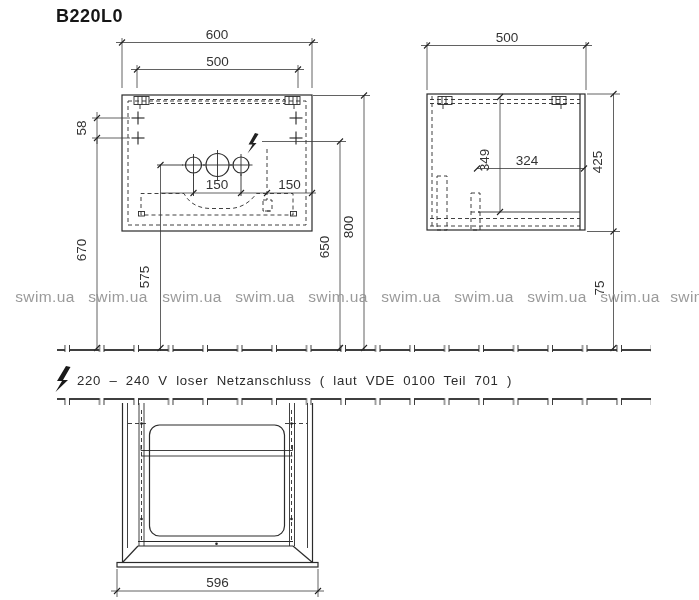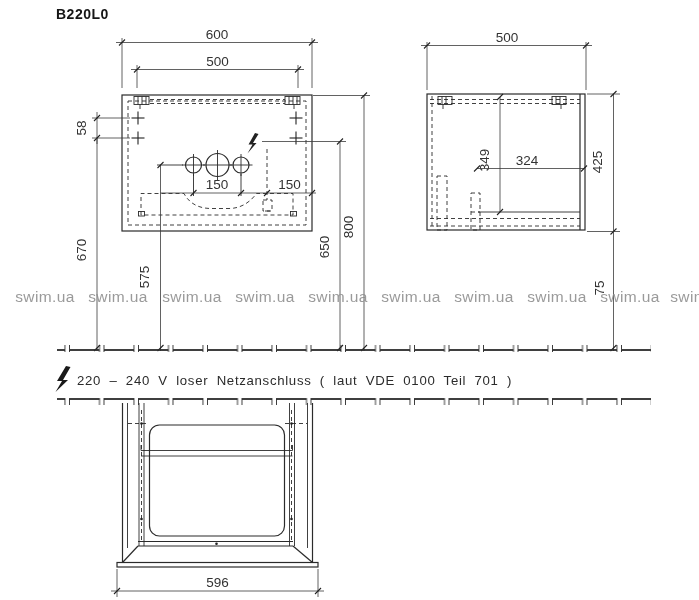--- a/index.html
+++ b/index.html
@@ -1,18 +1,18 @@
 <!DOCTYPE html>
 <html><head>
 <meta charset="utf-8">
 <style>
   html,body{margin:0;padding:0;background:#fff;}
   .canvas{position:relative;width:699px;height:600px;background:#ffffff;overflow:hidden;
           font-family:"Liberation Sans",sans-serif;}
-  .title{position:absolute;left:56px;top:6px;font-size:14px;font-weight:bold;
+  .title{position:absolute;left:56px;top:6px;font-size:18px;font-weight:bold;
          color:#161616;letter-spacing:.5px;}
   svg text{fill:#333;font-family:"Liberation Sans",sans-serif;font-size:13.5px;}
   svg .wm{fill:#8d8d8d;opacity:.88;font-size:15.5px;letter-spacing:.4px;}
   svg .note-text{font-size:13.2px;letter-spacing:.7px;word-spacing:4px;fill:#2b2b2b;}
   .ln{stroke:#2b2b2b;stroke-width:1.2;fill:none;}
   .th{stroke:#2b2b2b;stroke-width:.9;fill:none;}
   .ds{stroke:#2b2b2b;stroke-width:.9;fill:none;stroke-dasharray:4 3;}
   .dm{stroke:#3a3a3a;stroke-width:.8;fill:none;}
   .tk{stroke:#222;stroke-width:1.1;fill:none;}
   .dot{fill:#222;}

